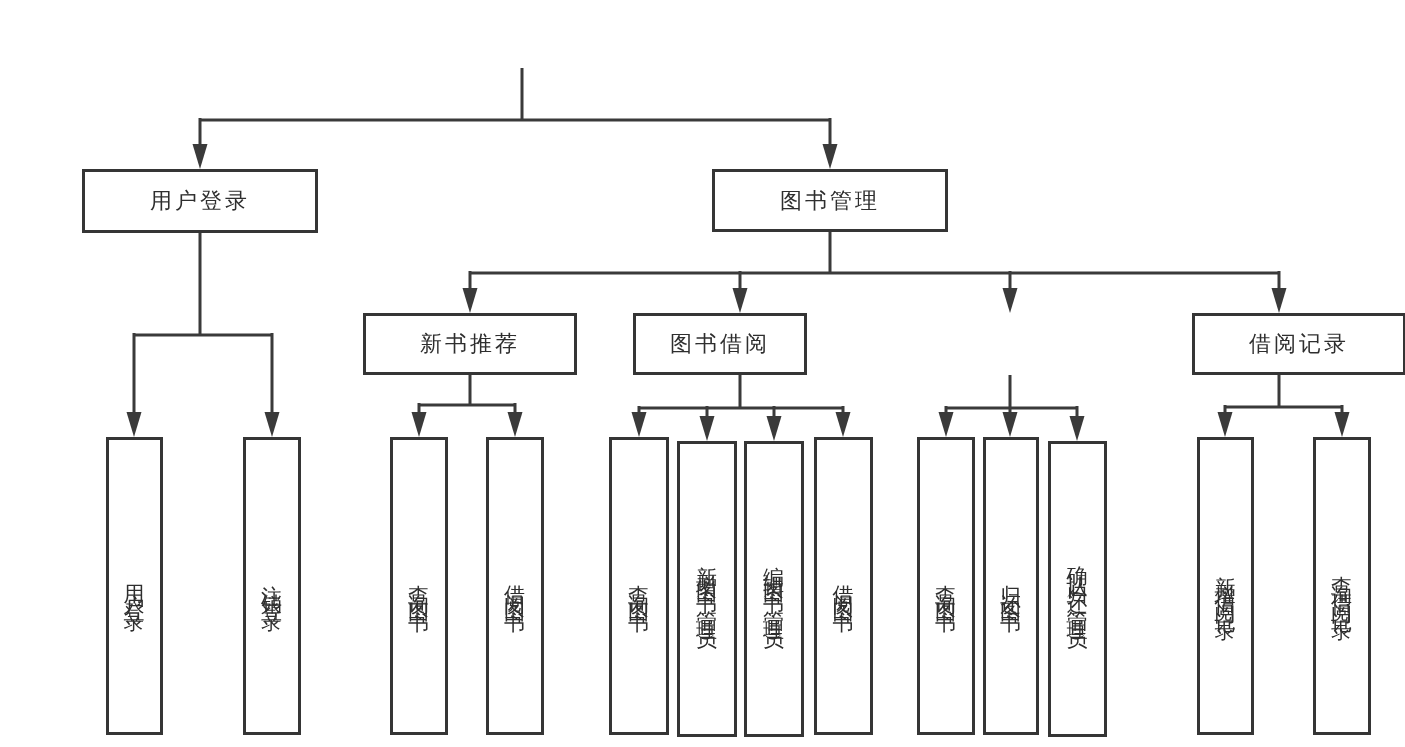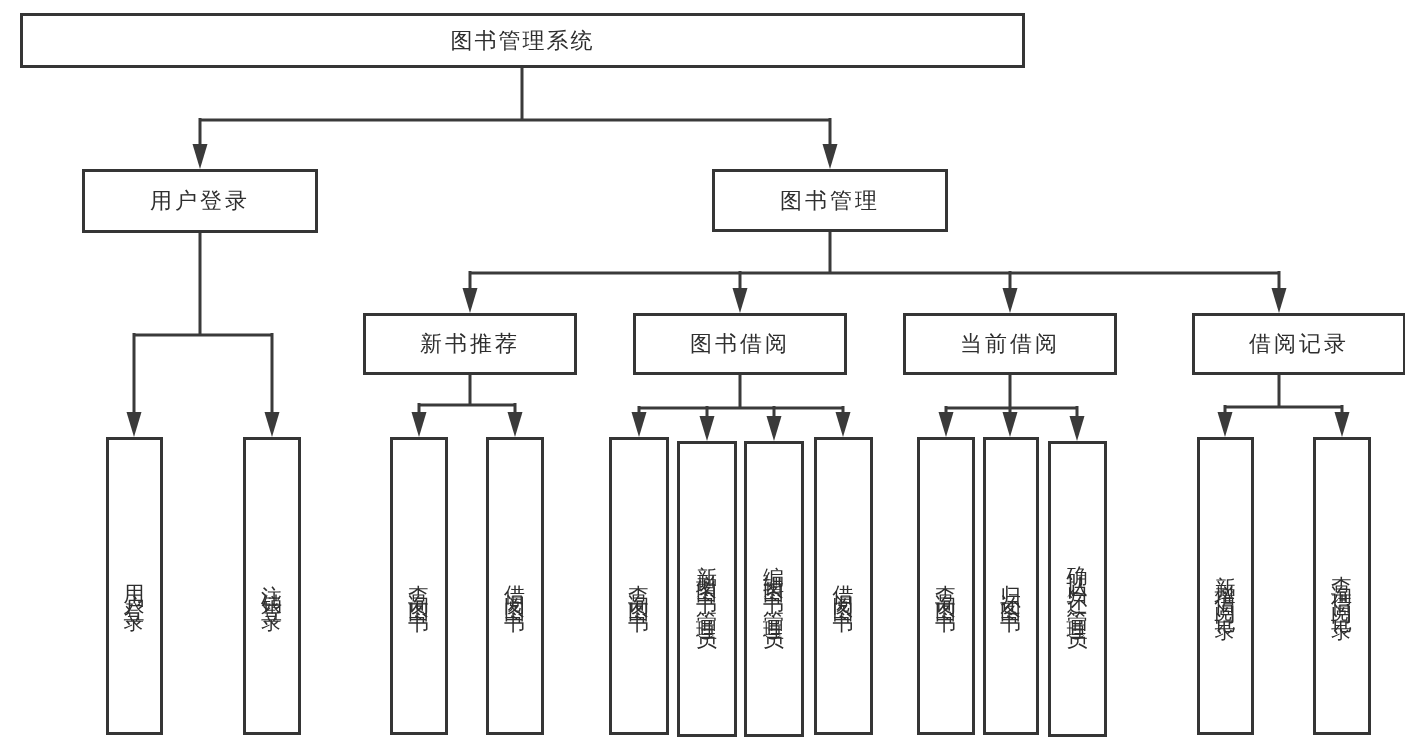--- a/index.html
+++ b/index.html
@@ -97,39 +97,33 @@
 
       <polygon points="938.5,412 953.5,412 946,437"></polygon>
       <polygon points="1002.5,412 1017.5,412 1010,437"></polygon>
       <polygon points="1069.5,416 1084.5,416 1077,441"></polygon>
 
       <polygon points="1217.5,412 1232.5,412 1225,437"></polygon>
       <polygon points="1334.5,412 1349.5,412 1342,437"></polygon>
     </g>
   </svg>
 
-  <div class="node h-node root-node" style="left:20px; top:13px; width:1005px; height:55px;">
-    <span>图书管理系统</span>
-  </div>
 
   <div class="node h-node" style="left:82px; top:169px; width:236px; height:64px;">
     <span>用户登录</span>
   </div>
   <div class="node h-node" style="left:712px; top:169px; width:236px; height:63px;">
     <span>图书管理</span>
   </div>
 
   <div class="node h-node" style="left:363px; top:313px; width:214px; height:62px;">
     <span>新书推荐</span>
   </div>
-  <div class="node h-node" style="left:633px; top:313px; width:214px; height:62px;">
+  <div class="node h-node" style="left:633px; top:313px; width:174px; height:62px;">
     <span>图书借阅</span>
-  </div>
-  <div class="node h-node" style="left:903px; top:313px; width:214px; height:62px;">
-    <span>当前借阅</span>
   </div>
   <div class="node h-node" style="left:1172px; top:313px; width:214px; height:62px;margin-left:20px;">
     <span>借阅记录</span>
   </div>
 
   <div class="node v-node" style="left:106px; top:437px; width:57px; height:298px;">
     <span>用户登录</span>
   </div>
   <div class="node v-node" style="left:243px; top:437px; width:58px; height:298px;">
     <span>注销登录</span>

